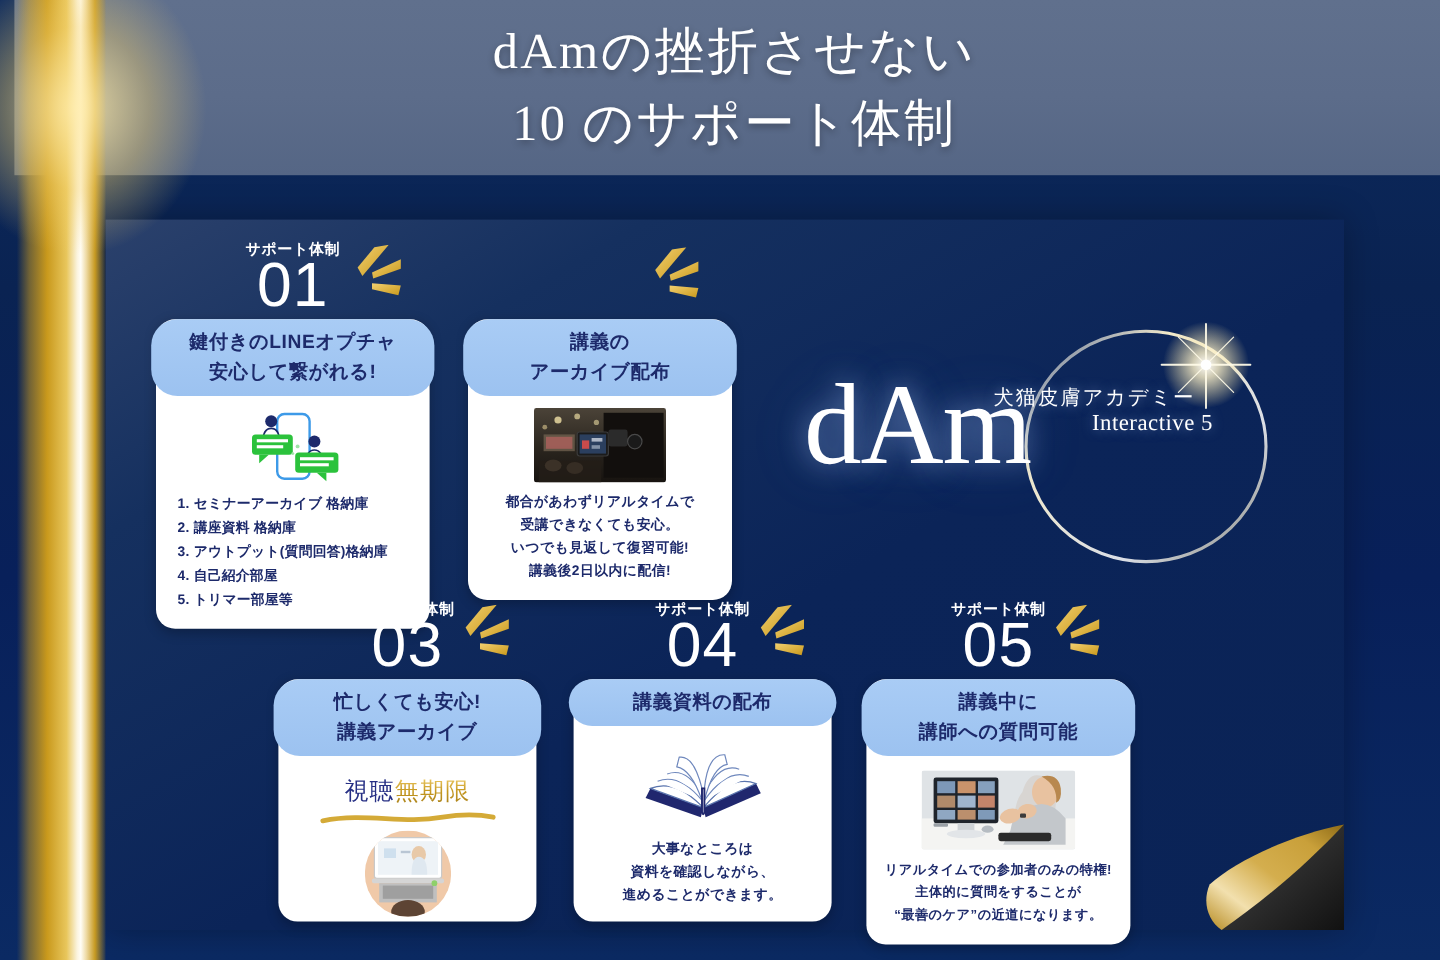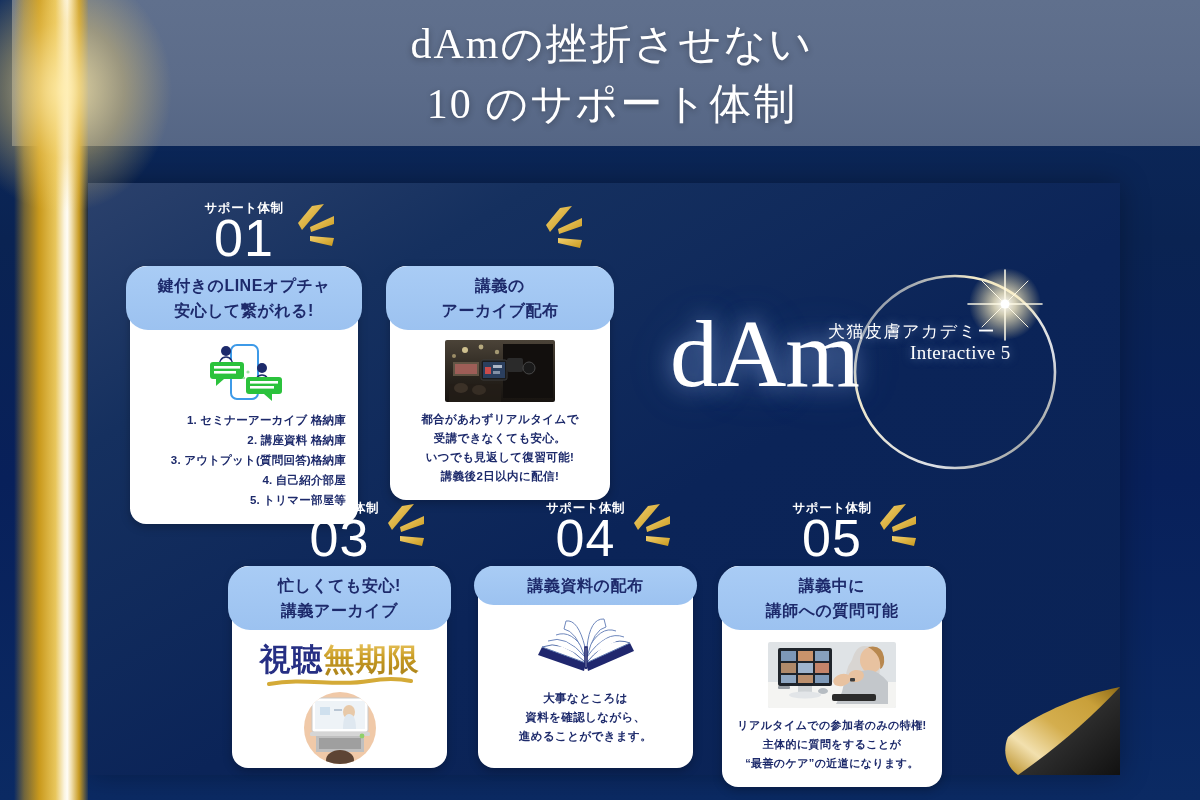--- a/index.html
+++ b/index.html
@@ -155,21 +155,21 @@
   }
   .card-list {
     text-align: left;
     color: #1d2a6b;
     font-size: 11.5px;
     line-height: 20px;
     letter-spacing: .2px;
     font-weight: bold;
     padding-left: 6px;
   }
-  .card-list div { white-space: nowrap; text-align: right; }
+  .card-list div { white-space: nowrap; }
 
   .photo {
     border-radius: 2px;
     margin: 0 auto 8px;
     display: block;
     overflow: hidden;
   }
   .photo-round {
     border-radius: 50%;
     margin: 0 auto;
@@ -208,22 +208,22 @@
     color: #ffffff;
     font-family: "Liberation Serif", serif;
     font-size: 19px;
     letter-spacing: .4px;
     text-shadow: 0 0 10px rgba(180,210,255,.5);
   }
 
   
   .mukigen {
     font-family: "Liberation Sans", sans-serif;
-    font-size: 31px;
-    font-weight: bold;
+    font-size: 20px;
+    font-weight: normal;
     letter-spacing: 1px;
     line-height: 36px;
     white-space: nowrap;
   }
   .mukigen .a { color: #262f84; }
   .mukigen .b {
     background: linear-gradient(180deg, #e9c55f 0%, #c79a22 45%, #a9811a 100%);
     -webkit-background-clip: text;
     background-clip: text;
     color: transparent;
@@ -426,21 +426,21 @@
               <stop offset="100%" stop-color="#c9991c"></stop>
         </linearGradient>
           </defs>
         <polygon points="30,2 42,0 20,26 16,19" fill="url(#bg4)"></polygon>
         <polygon points="28,23 52,12 52,20 29,28" fill="url(#bg4)"></polygon>
         <polygon points="28,32 52,34 50,42 28,37" fill="url(#bg4)"></polygon>
       </svg>
     </div>
     <div class="card" style="height:202px;">
       <div class="card-pill">講義資料の配布</div>
-      <div class="card-body" style="padding-top:4px;">
+      <div class="card-body" style="padding-top:14px;">
         <svg width="108" height="72" viewBox="0 0 108 72" style="display:block;margin:0 auto 8px;">
           <path d="M6 46 L52 62 L54 54 L10 38 Z" fill="#20276e"></path>
           <path d="M102 42 L56 62 L54 54 L98 34 Z" fill="#20276e"></path>
           <path d="M10 38 Q30 30 52 52 L54 54 L10 38 Z" fill="#ffffff" stroke="#5a74ad" stroke-width="1"></path>
           <path d="M98 34 Q78 26 56 52 L54 54 L98 34 Z" fill="#ffffff" stroke="#5a74ad" stroke-width="1"></path>
           <path d="M16 32 Q34 25 53 48" fill="#ffffff" stroke="#6f88bd" stroke-width="1"></path>
           <path d="M24 26 Q40 20 53 43" fill="#ffffff" stroke="#6f88bd" stroke-width="1"></path>
           <path d="M92 28 Q74 21 55 48" fill="#ffffff" stroke="#6f88bd" stroke-width="1"></path>
           <path d="M84 22 Q68 16 55 42" fill="#ffffff" stroke="#6f88bd" stroke-width="1"></path>
           <path d="M34 12 Q46 10 53 38 L53 48 Q44 22 32 20 Z" fill="#ffffff" stroke="#6f88bd" stroke-width="1"></path>

